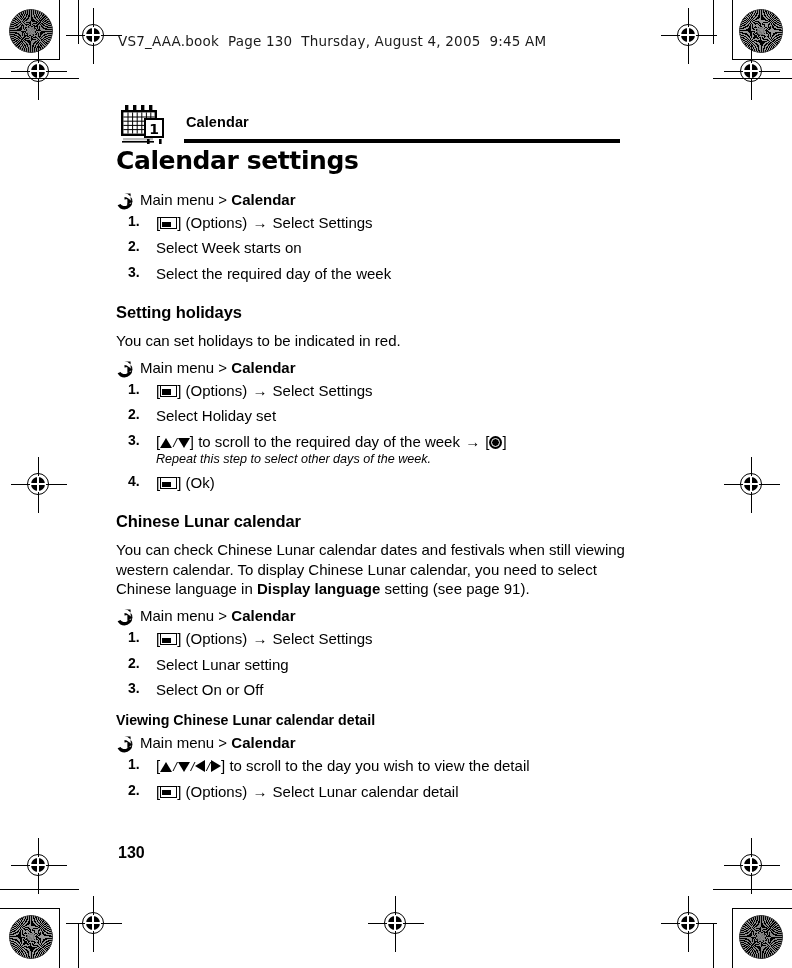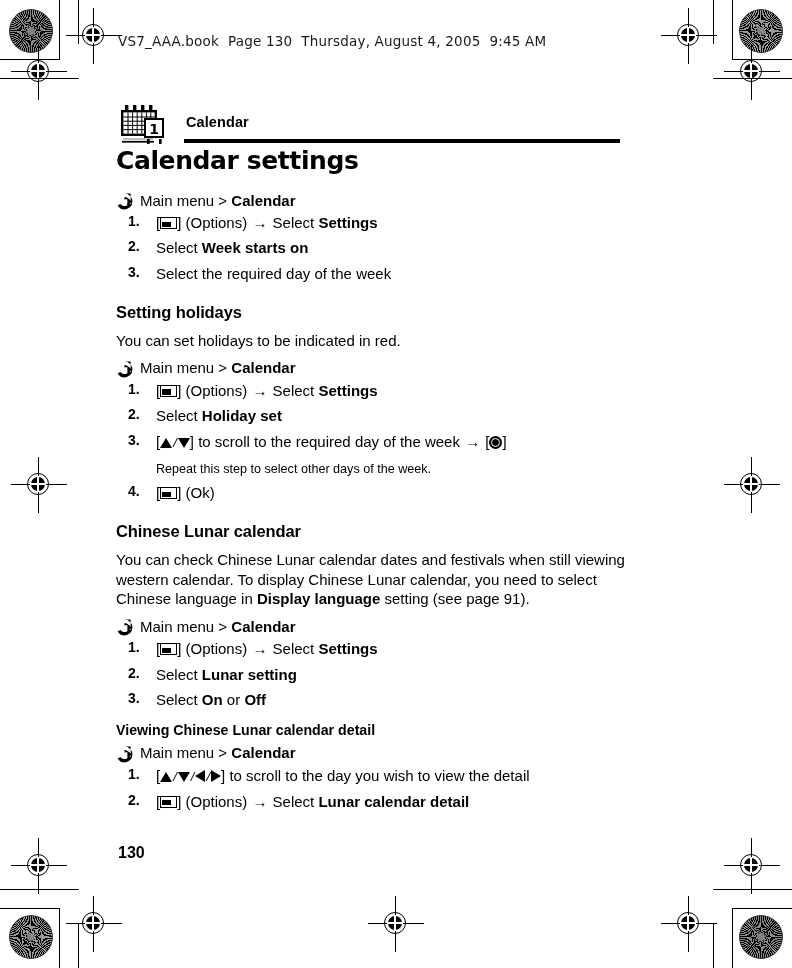--- a/index.html
+++ b/index.html
@@ -188,21 +188,21 @@
   }
   p.para {
     font-size: 15px;
     line-height: 1.29;
     margin: 0 0 9px 0;
   }
 
   
   .path-line {
     display: flex;
-    align-items: flex-end;
+    align-items: flex-start;
     font-size: 15px;
     margin: 2px 0 3px 0;
     line-height: 1.25;
   }
   .path-line .arrow-badge {
     flex: 0 0 auto;
     width: 17px;
     height: 17px;
     margin: 2px 7px 0 0;
   }
@@ -224,25 +224,26 @@
   }
   ol.steps > li > .num {
     position: absolute;
     left: 12px;
     top: 0;
     font-weight: bold;
     font-size: 14px;
   }
   ol.steps > li .note {
     display: block;
+    font-style: italic;
     font-size: 12.6px;
-    margin-top: 11px;
+    margin-top: 1px;
     line-height: 1.2;
   }
-  ol.steps b { font-weight: bold; }
+  ol.steps b { font-weight: normal; }
   .softkey {
     width: 17px;
     height: 12px;
     border: 1.4px solid #000;
     box-sizing: border-box;
     position: relative;
     display: inline-block;
     vertical-align: -1px;
   }
   .softkey::after {

